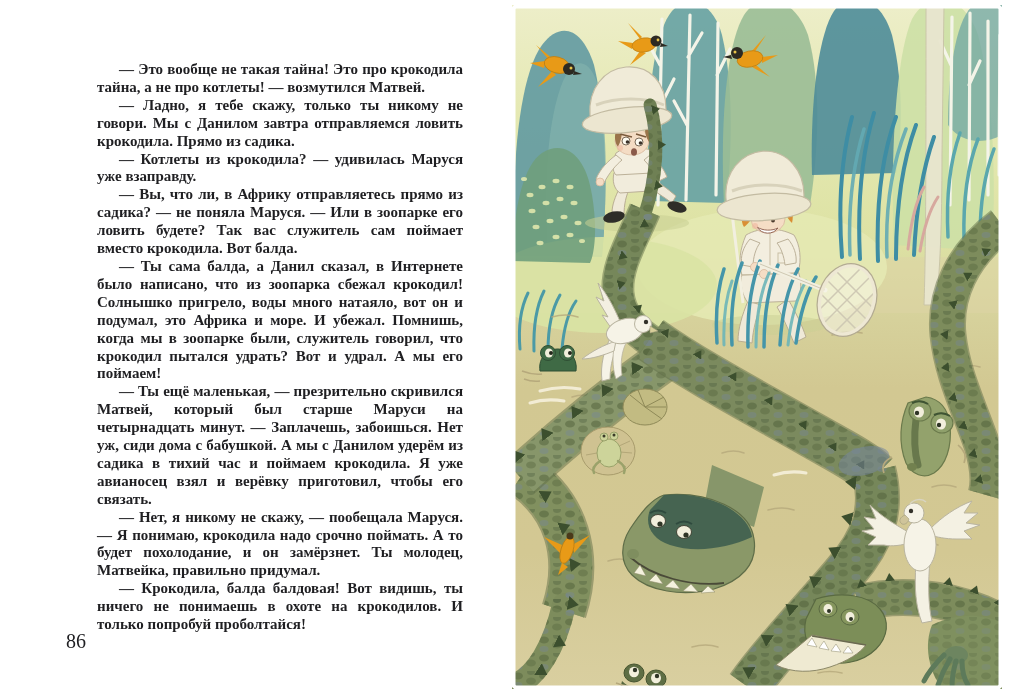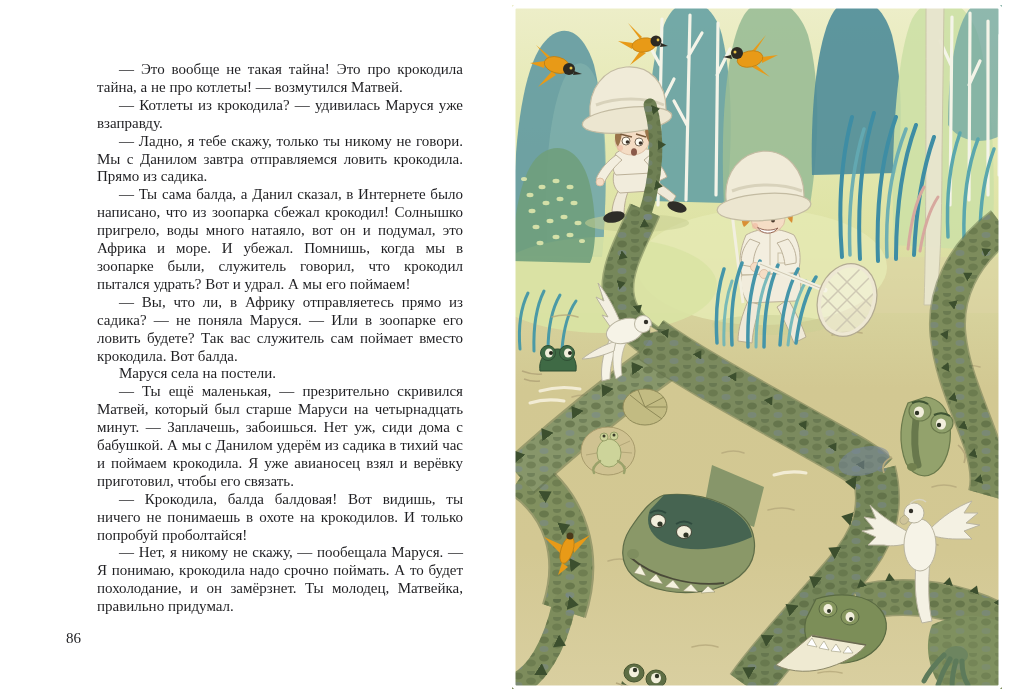--- a/index.html
+++ b/index.html
@@ -2,40 +2,39 @@
 <html lang="ru"><head>
 <meta charset="utf-8">
 <style>
   html,body{margin:0;padding:0;background:#ffffff;}
   body{width:1022px;height:700px;overflow:hidden;
        font-family:"Liberation Serif","DejaVu Serif",serif;color:#1f1f22;}
   .spread{position:relative;width:1022px;height:700px;background:#ffffff;}
   .text-col{position:absolute;left:97px;top:61px;width:366px;
             font-size:15px;line-height:17.9px;text-align:justify;
             text-justify:inter-word;hyphens:auto;-webkit-hyphens:auto;}
-  .text-col p{margin:0;text-indent:22px;}
-  .page-num{position:absolute;left:66px;top:630px;font-size:15px;}
+  .text-col p{margin:0;text-indent:22px;font-weight:bold;}
+  .page-num{position:absolute;left:66px;top:630px;font-size:20px;}
   svg.illu{position:absolute;left:512px;top:5px;width:490px;height:684px;display:block;}
 </style>
 </head>
 <body>
 
 <div class="spread">
 
   <div>
     <div class="text-col">
       <p>— Это вообще не такая тайна! Это про крокодила тайна, а не про котлеты! — возмутился Матвей.</p>
+      <p>— Ладно, я тебе скажу, только ты никому не говори. Мы с Данилом завтра отправляемся ловить крокодила. Прямо из садика.</p>
       <p>— Котлеты из крокодила? — удивилась Маруся уже взаправду.</p>
-      <p>— Ладно, я тебе скажу, только ты никому не говори. Мы с Данилом завтра отправляемся ловить крокодила. Прямо из садика.</p>
+      <p>— Вы, что ли, в Африку отправляетесь прямо из садика? — не поняла Маруся. — Или в зоопарке его ловить будете? Так вас служитель сам поймает вместо крокодила. Вот балда.</p>
       <p>— Ты сама балда, а Данил сказал, в Интернете было написано, что из зоопарка сбежал крокодил! Солнышко пригрело, воды много натаяло, вот он и подумал, это Африка и море. И убежал. Помнишь, когда мы в зоопарке были, служитель говорил, что крокодил пытался удрать? Вот и удрал. А мы его поймаем!</p>
-      <p>— Вы, что ли, в Африку отправляетесь прямо из садика? — не поняла Маруся. — Или в зоопарке его ловить будете? Так вас служитель сам поймает вместо крокодила. Вот балда.</p>
-      <p>Маруся села на постели.</p>
       <p>— Ты ещё маленькая, — презрительно скривился Матвей, который был старше Маруси на четырнадцать минут. — Заплачешь, забоишься. Нет уж, сиди дома с бабушкой. А мы с Данилом удерём из садика в тихий час и поймаем крокодила. Я уже авианосец взял и верёвку приготовил, чтобы его связать.</p>
+      <p>— Нет, я никому не скажу, — пообещала Маруся. — Я понимаю, крокодила надо срочно поймать. А то будет похолодание, и он замёрзнет. Ты молодец, Матвейка, правильно придумал.</p>
       <p>— Крокодила, балда балдовая! Вот видишь, ты ничего не понимаешь в охоте на крокодилов. И только попробуй проболтайся!</p>
-      <p>— Нет, я никому не скажу, — пообещала Маруся. — Я понимаю, крокодила надо срочно поймать. А то будет похолодание, и он замёрзнет. Ты молодец, Матвейка, правильно придумал.</p>
     </div>
     <div class="page-num">86</div>
   </div>
 
   <svg class="illu" viewBox="0 0 490 684" xmlns="http://www.w3.org/2000/svg">
     <defs>
       <linearGradient id="bgGrad" x1="0" y1="0" x2="0" y2="1">
         <stop offset="0" stop-color="#edeec9"></stop>
           <stop offset="0.18" stop-color="#e4e8b0"></stop>
         <stop offset="0.34" stop-color="#dde2a4"></stop>

